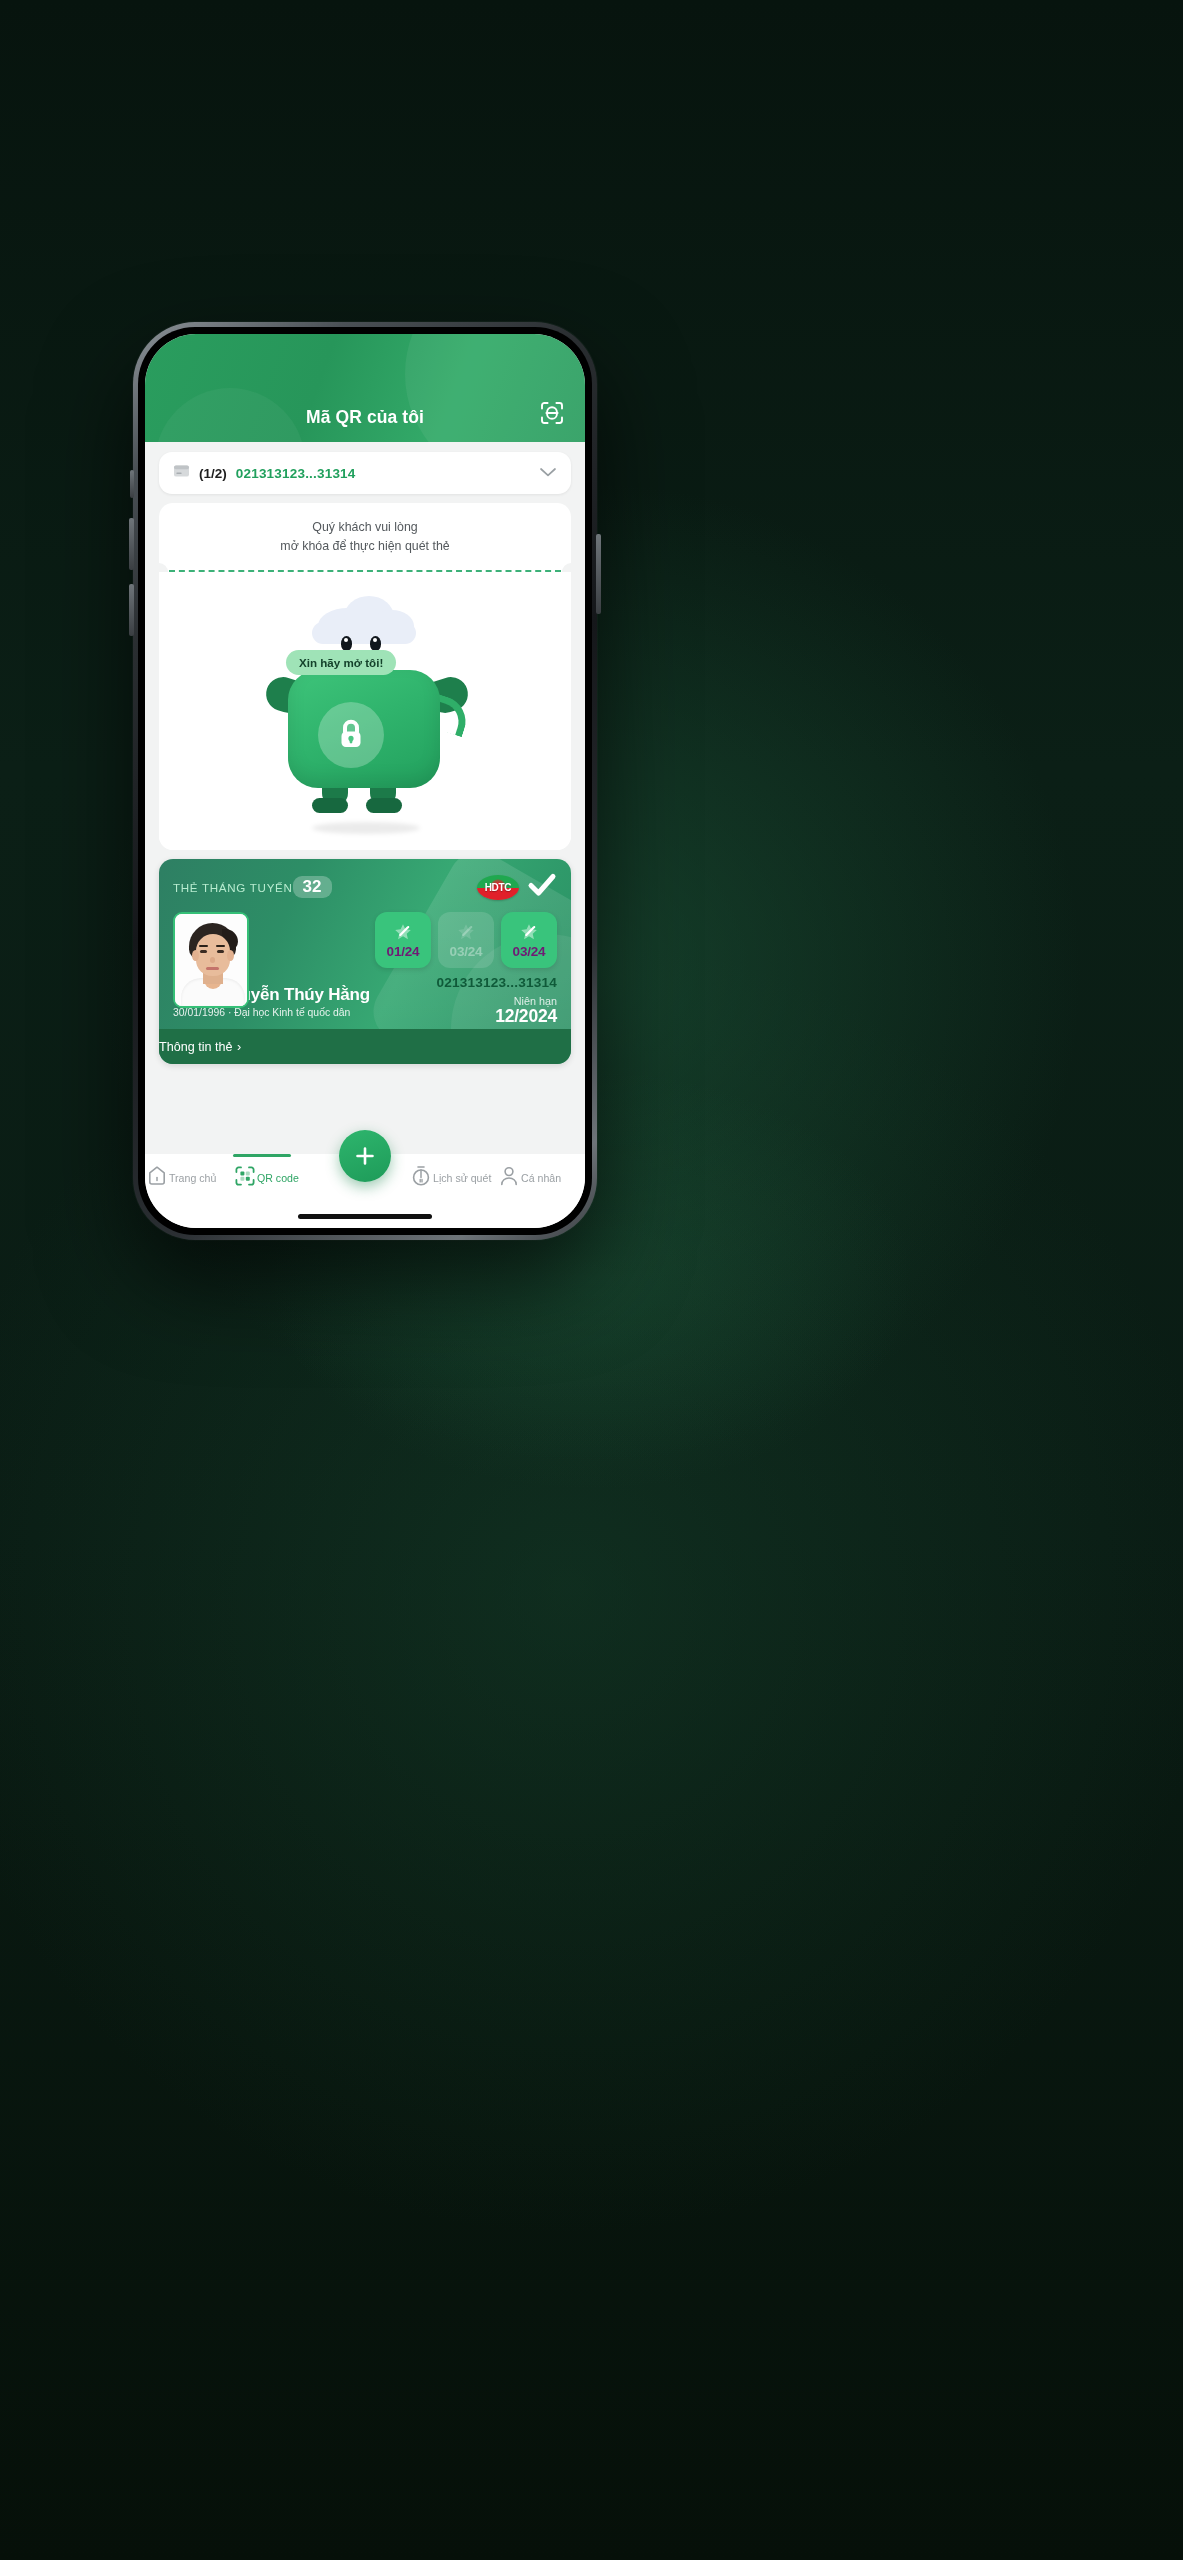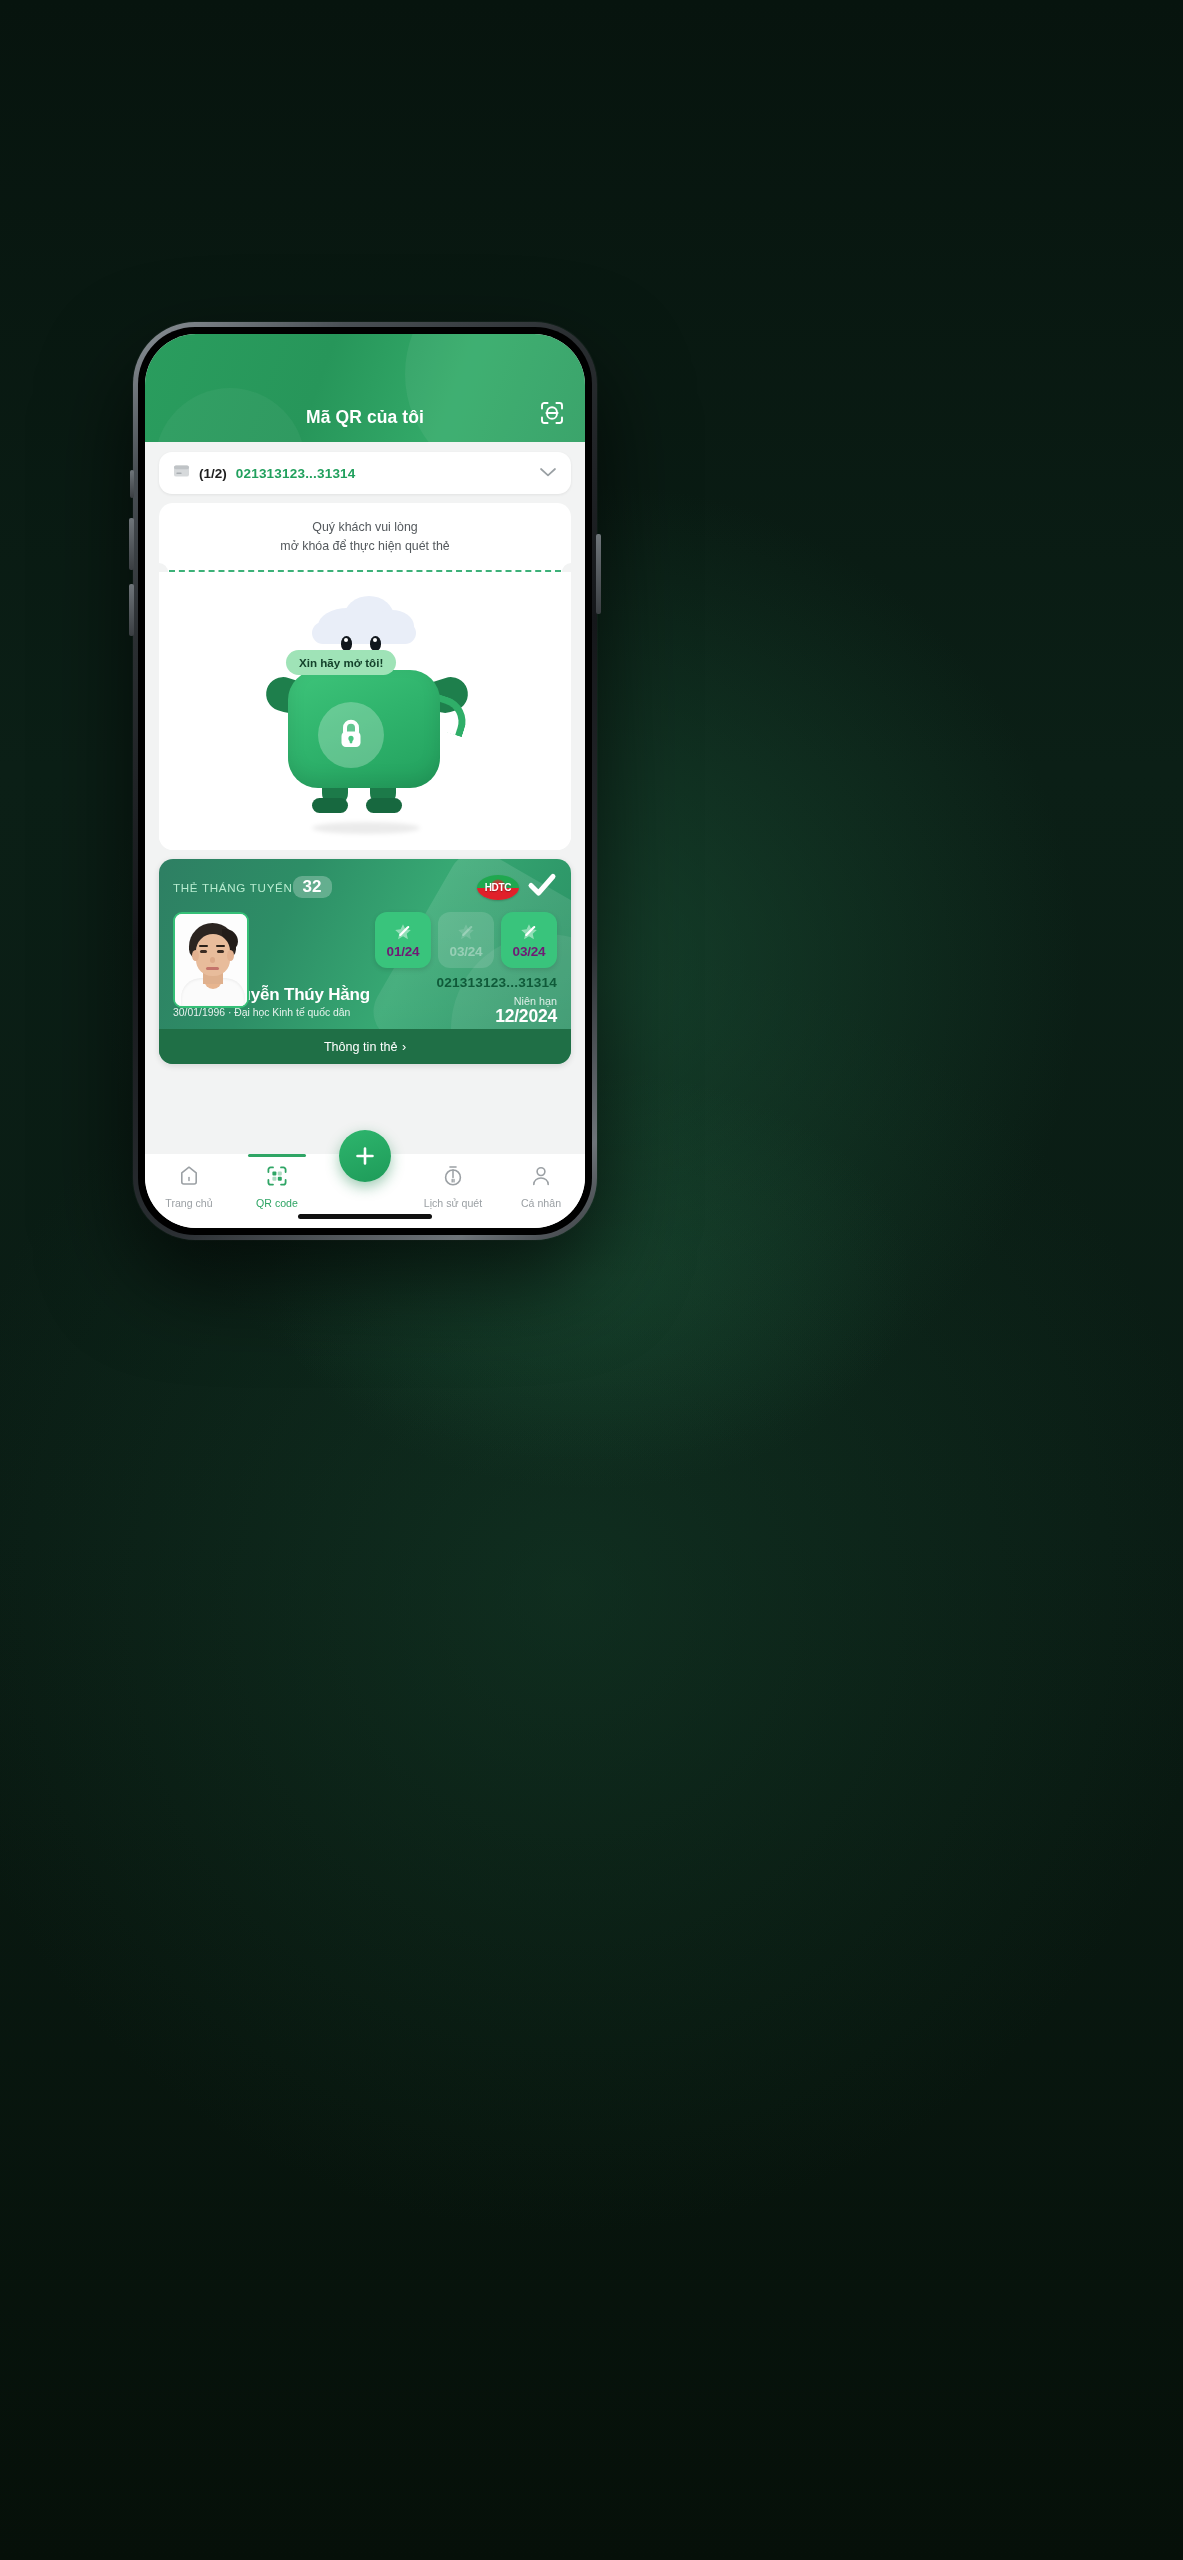--- a/index.html
+++ b/index.html
@@ -321,39 +321,39 @@
   .expiry-lbl { margin-top: 5px; color: rgba(255,255,255,0.82); font-size: 10.8px; }
   .expiry-val { color:#fff; font-size: 17.5px; font-weight: bold; letter-spacing:-.2px; margin-top:-1px;}
 
   .name-block { margin-top: -42px; padding-left: 0; }
   .sname { color:#fff; font-size: 17px; font-weight: bold; letter-spacing:-.2px; }
   .smeta { color: rgba(255,255,255,0.88); font-size: 10.4px; margin-top: 2px; }
 
   .scard-footer {
     margin-top: 11px;
     background: #1f6f46;
-    text-align:center;
+    text-align:left;
     padding: 8px 0 9px 0;
     position: relative; z-index: 3;
     cursor: pointer;
   }
   .scard-footer span { color:#fff; font-size: 12.6px; font-weight: 500; }
 
   
   .nav-spacer { flex: 1 1 auto; }
   .tabbar {
     position: relative;
     background: #fff;
     height: 74px;
     display: flex; align-items: flex-start;
     padding-top: 10px;
     flex: 0 0 auto;
   }
   .tab {
-    flex: 1; display:flex; flex-direction: column; align-items:center; gap:5px;
+    flex: 1; display:flex; flex-direction: row; align-items:center; 
     cursor: pointer; position: relative;
   }
   .tab .tlabel { font-size: 10.6px; color:#9ba0a4; }
   .tab.active .tlabel { color:#2fa565; }
   .tab .ind {
     position:absolute; top:-10px; width: 58px; height:2.5px;
     background:#2fa565; border-radius:2px;
   }
   .tab-gap { flex: 1; }
   .fab {

